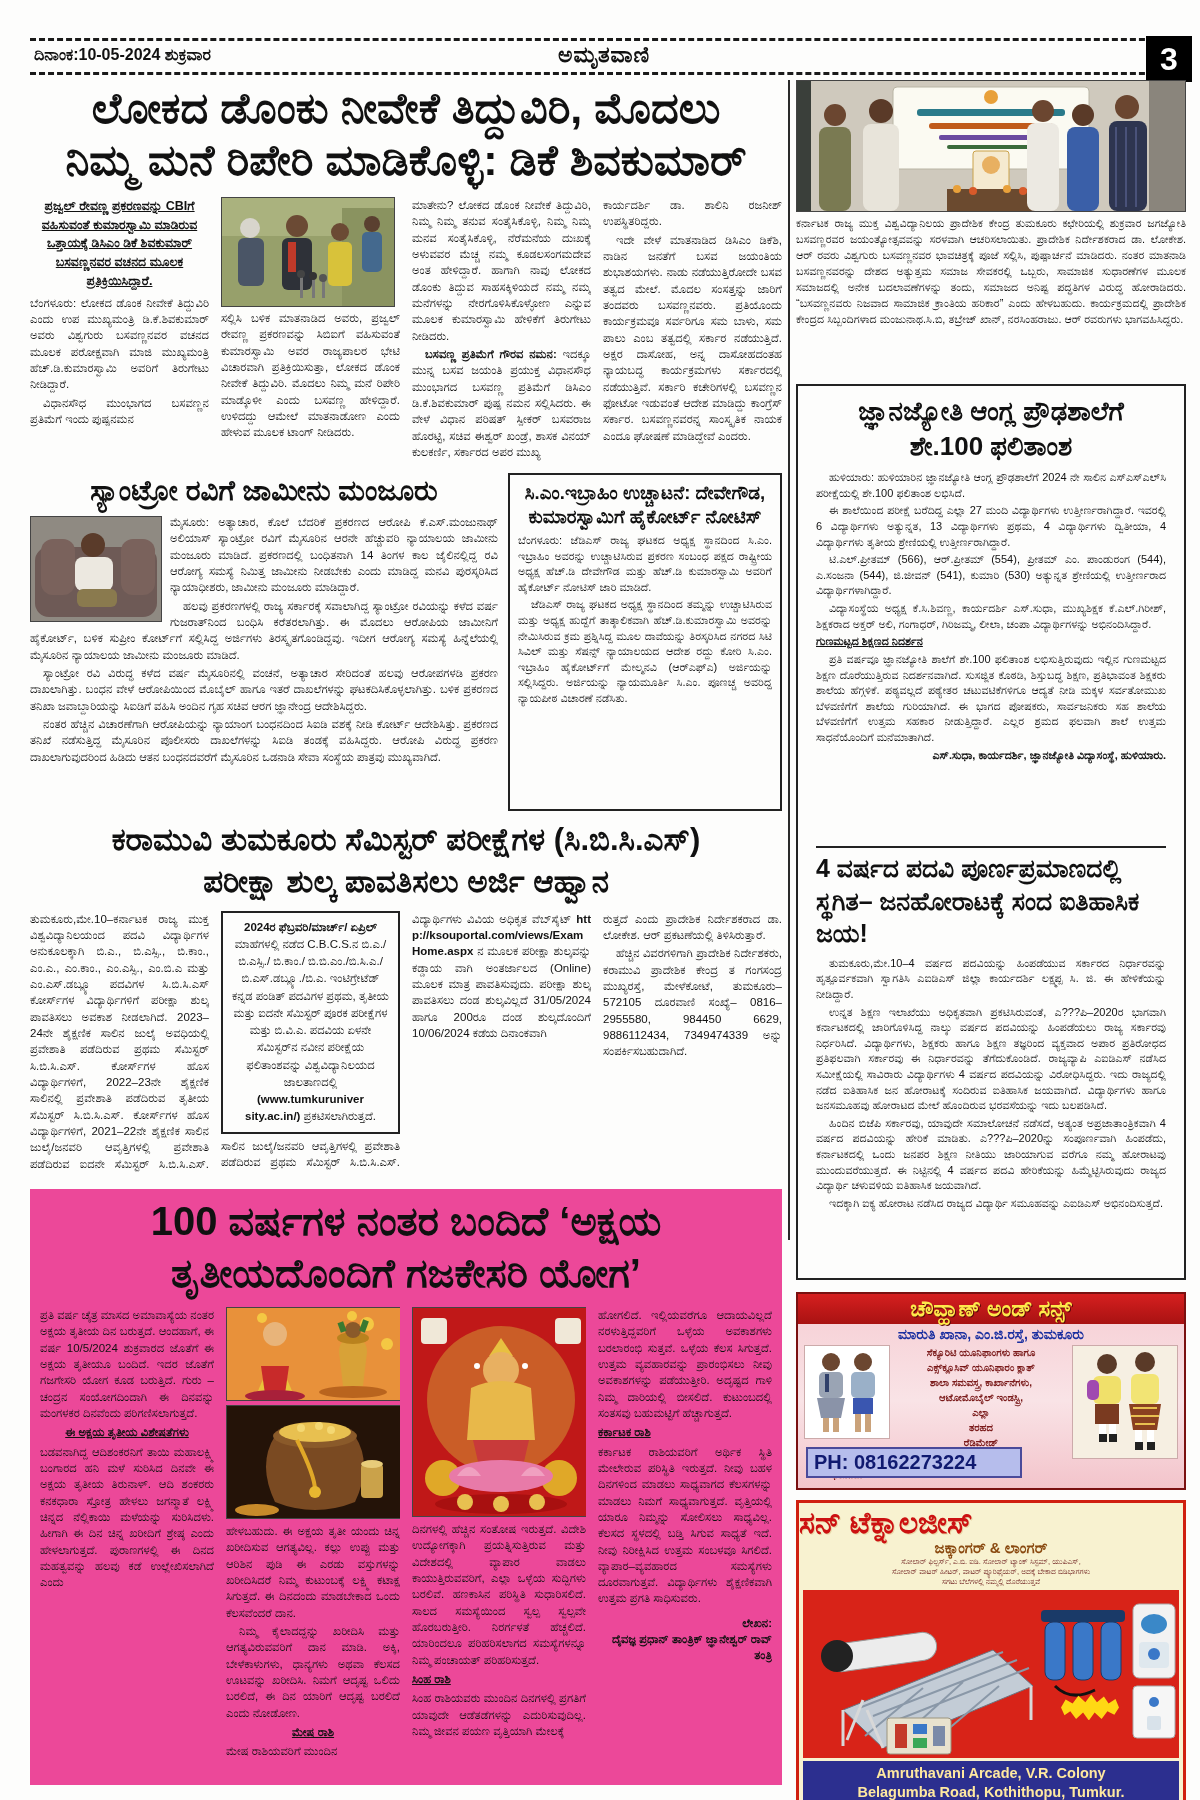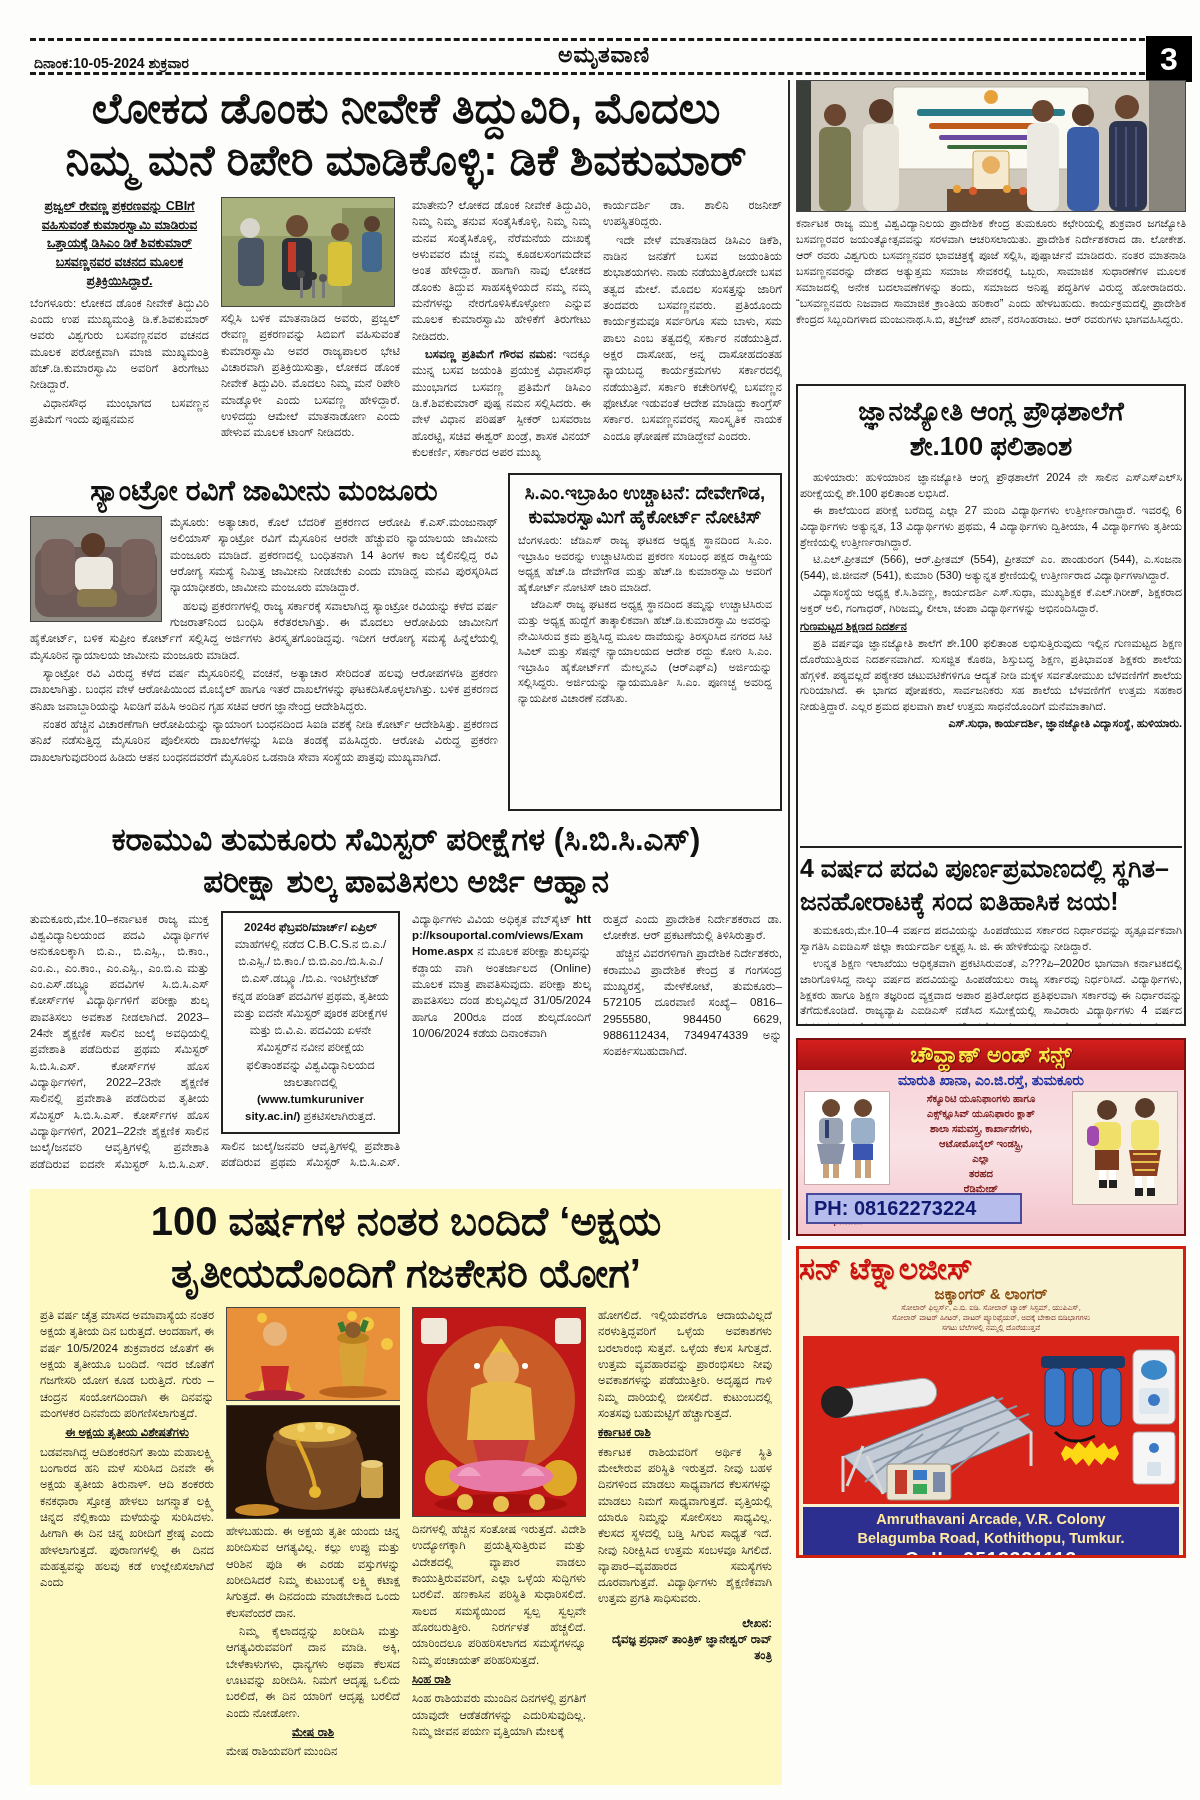--- a/index.html
+++ b/index.html
@@ -3,21 +3,21 @@
 <meta charset="utf-8">
 <style>
   html,body{margin:0;padding:0;}
   body{
     width:1200px;height:1800px;position:relative;background:#fdfdfc;
     font-family:"Liberation Sans","DejaVu Sans",sans-serif;color:#111;overflow:hidden;
   }
   .rule-dashed{position:absolute;left:30px;width:1160px;border-top:3px dashed #1a1a1a;height:0;}
   .v-rule{position:absolute;left:788px;top:80px;height:1160px;border-left:2px solid #2a2a2a;}
   
-  .hdr-date{position:absolute;left:34px;top:55px;font-size:14px;font-weight:700;}
+  .hdr-date{position:absolute;left:34px;top:46px;font-size:16px;font-weight:700;}
   .hdr-mast{position:absolute;left:8px;right:0;top:42px;text-align:center;font-size:22px;font-weight:700;letter-spacing:1px;}
   .hdr-page{position:absolute;right:8px;top:36px;width:46px;height:46px;background:#000;color:#fff;
     font-size:32px;font-weight:700;display:flex;align-items:center;justify-content:center;}
   
   .left-zone{position:absolute;left:30px;top:80px;width:752px;}
   .right-zone{position:absolute;left:796px;top:80px;width:390px;}
   
   .body-txt{font-size:11.5px;line-height:1.42;text-align:justify;}
   .body-txt p{margin:0 0 2px;text-indent:13px;}
   .body-txt p.noind{text-indent:0;}
@@ -37,27 +37,27 @@
   #ibrahim{flex:1;border:2px solid #222;padding:6px 8px;overflow:hidden;}
   .hl-box{font-size:18.5px;font-weight:700;line-height:1.3;text-align:center;margin-bottom:4px;}
   
   #cbcs{margin-top:8px;height:362px;overflow:hidden;}
   .hl-cbcs{font-size:31px;font-weight:700;text-align:center;line-height:1.35;margin:0 0 8px;}
   #cbcs-cols{height:262px;}
   .notice-box{border:2.5px solid #222;padding:6px 8px;font-size:11.5px;line-height:1.5;text-align:center;margin-bottom:4px;}
   .notice-box .nb-title{font-weight:700;}
   .bold{font-weight:700;}
   
-  #akshaya{margin-top:8px;height:596px;background:#fef9c3;padding:4px 10px;box-sizing:border-box;overflow:hidden;}
+  #akshaya{margin-top:8px;height:596px;background:#ec4899;padding:4px 10px;box-sizing:border-box;overflow:hidden;}
   .hl-akshaya{font-size:40px;font-weight:700;text-align:center;line-height:1.3;margin:2px 0 8px;}
   #ak-cols{height:452px;}
   .author-blk{text-align:right;font-weight:700;margin-top:8px;}
   
   .caption-txt{font-size:11px;line-height:1.45;text-align:justify;margin-top:4px;height:162px;overflow:hidden;}
-  #right-box{border:2px solid #222;margin-top:6px;height:642px;overflow:hidden;box-sizing:border-box;padding:6px 2px;}
+  #right-box{border:2px solid #222;margin-top:6px;height:896px;overflow:hidden;box-sizing:border-box;padding:6px 18px;}
   .hl-jnana{font-size:26px;font-weight:700;text-align:center;line-height:1.35;margin:2px 0 6px;}
   #jnana-body{height:372px;overflow:hidden;font-size:11px;line-height:1.42;text-align:justify;}
   #jnana-body p{margin:0 0 2px;text-indent:13px;}
   .sig-line{text-align:right;font-weight:700;text-indent:0 !important;}
   .jn-sub{font-weight:700;text-decoration:underline;margin:2px 0;text-indent:0 !important;}
   #degree{border-top:2px solid #222;margin-top:4px;padding-top:4px;}
   .hl-degree{font-size:25px;font-weight:700;line-height:1.3;margin:0 0 6px;text-align:left;}
   #degree-body{height:268px;overflow:hidden;font-size:11px;line-height:1.42;text-align:justify;}
   #degree-body p{margin:0 0 2px;text-indent:13px;}
   

